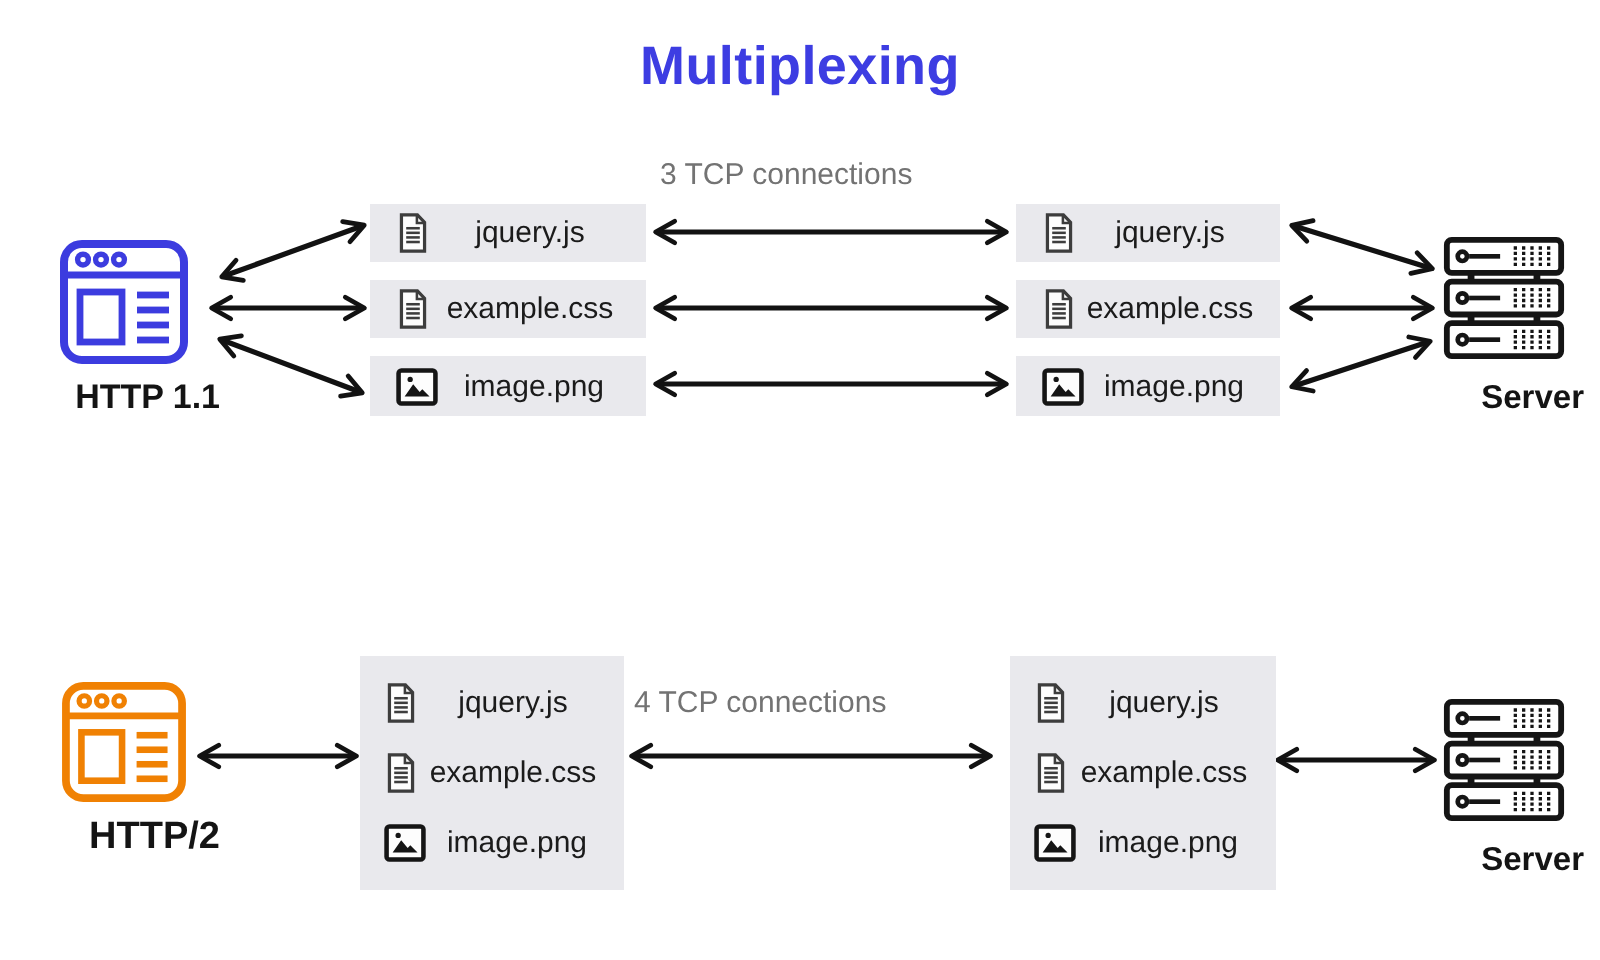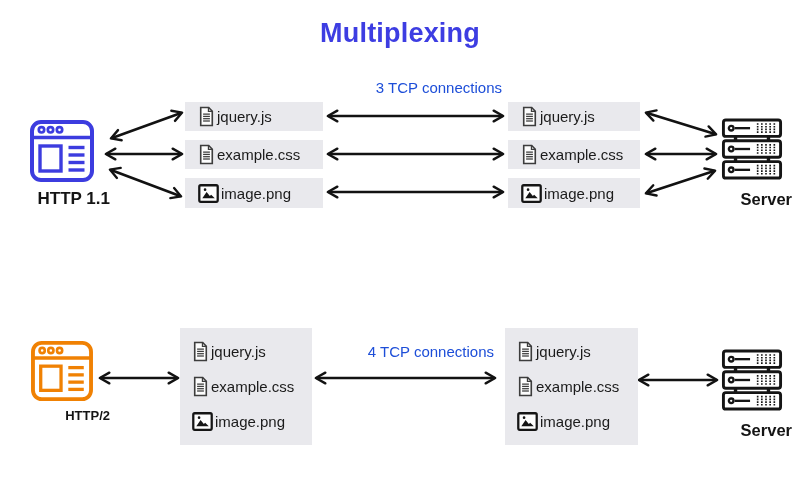--- a/index.html
+++ b/index.html
@@ -9,31 +9,31 @@
   }
   .abs{position:absolute;}
   .title{
     position:absolute;left:0;top:18px;width:800px;text-align:center;
     font-size:27px;font-weight:700;color:#3D3DE2;letter-spacing:.2px;margin:0;
   }
   .arrows{position:absolute;left:0;top:0;width:800px;height:480px;pointer-events:none;}
   .arr{stroke:#121212;stroke-width:2.6;stroke-linecap:round;
        marker-start:url(#ah);marker-end:url(#ah);}
   .conn-label{
-    position:absolute;text-align:right;font-size:15px;color:#1d4ed8;white-space:nowrap;
+    position:absolute;text-align:left;font-size:15px;color:#737373;white-space:nowrap;
   }
   .endpoint-label{
     position:absolute;text-align:right;font-weight:700;font-size:17px;color:#141414;white-space:nowrap;
   }
   .chip{
     position:absolute;background:#E9E9ED;display:flex;align-items:center;
     padding:0 10px 0 13px;box-sizing:border-box;
   }
   .chip .fname,.grp .fname{
-    flex:1;text-align:left;font-size:15px;color:#1b1b1b;white-space:nowrap;
+    flex:1;text-align:center;font-size:15px;color:#1b1b1b;white-space:nowrap;
   }
   .grp{
     position:absolute;background:#E9E9ED;display:grid;
     grid-template-rows:repeat(3,1fr);box-sizing:border-box;padding:6px 10px 6px 12px;
   }
   .grp .frow{display:flex;align-items:center;}
   .ficon{display:inline-flex;margin-right:2px;}
   .browser-blue{color:#3C3CDF;}
   .browser-orange{color:#F08103;}
   .hidden-defs{position:absolute;width:0;height:0;overflow:hidden;}
@@ -180,21 +180,21 @@
   </div>
 
   <svg class="abs" style="left:721px;top:118px;width:62px;height:62px">
       <use href="#i-server"></use>
     </svg>
   <div class="endpoint-label" style="left:712px;top:190px;width:80px;font-size:16.5px">Server</div>
 
   <svg class="abs browser-orange" style="left:30px;top:341px;width:64px;height:60px">
       <use href="#i-browser"></use>
     </svg>
-  <div class="endpoint-label" style="left:14px;top:408px;width:96px;font-size:13px">HTTP/2</div>
+  <div class="endpoint-label" style="left:14px;top:408px;width:96px;font-size:19px">HTTP/2</div>
 
   <div class="conn-label" style="left:317px;top:343px;width:177px">4 TCP connections</div>
 
   <div class="grp" style="left:180px;top:328px;width:132px;height:117px">
     <div class="frow">
       <svg class="ficon" style="width:17px;height:21px">
           <use href="#i-doc"></use>
         </svg>
       <span class="fname">jquery.js</span>
     </div>

